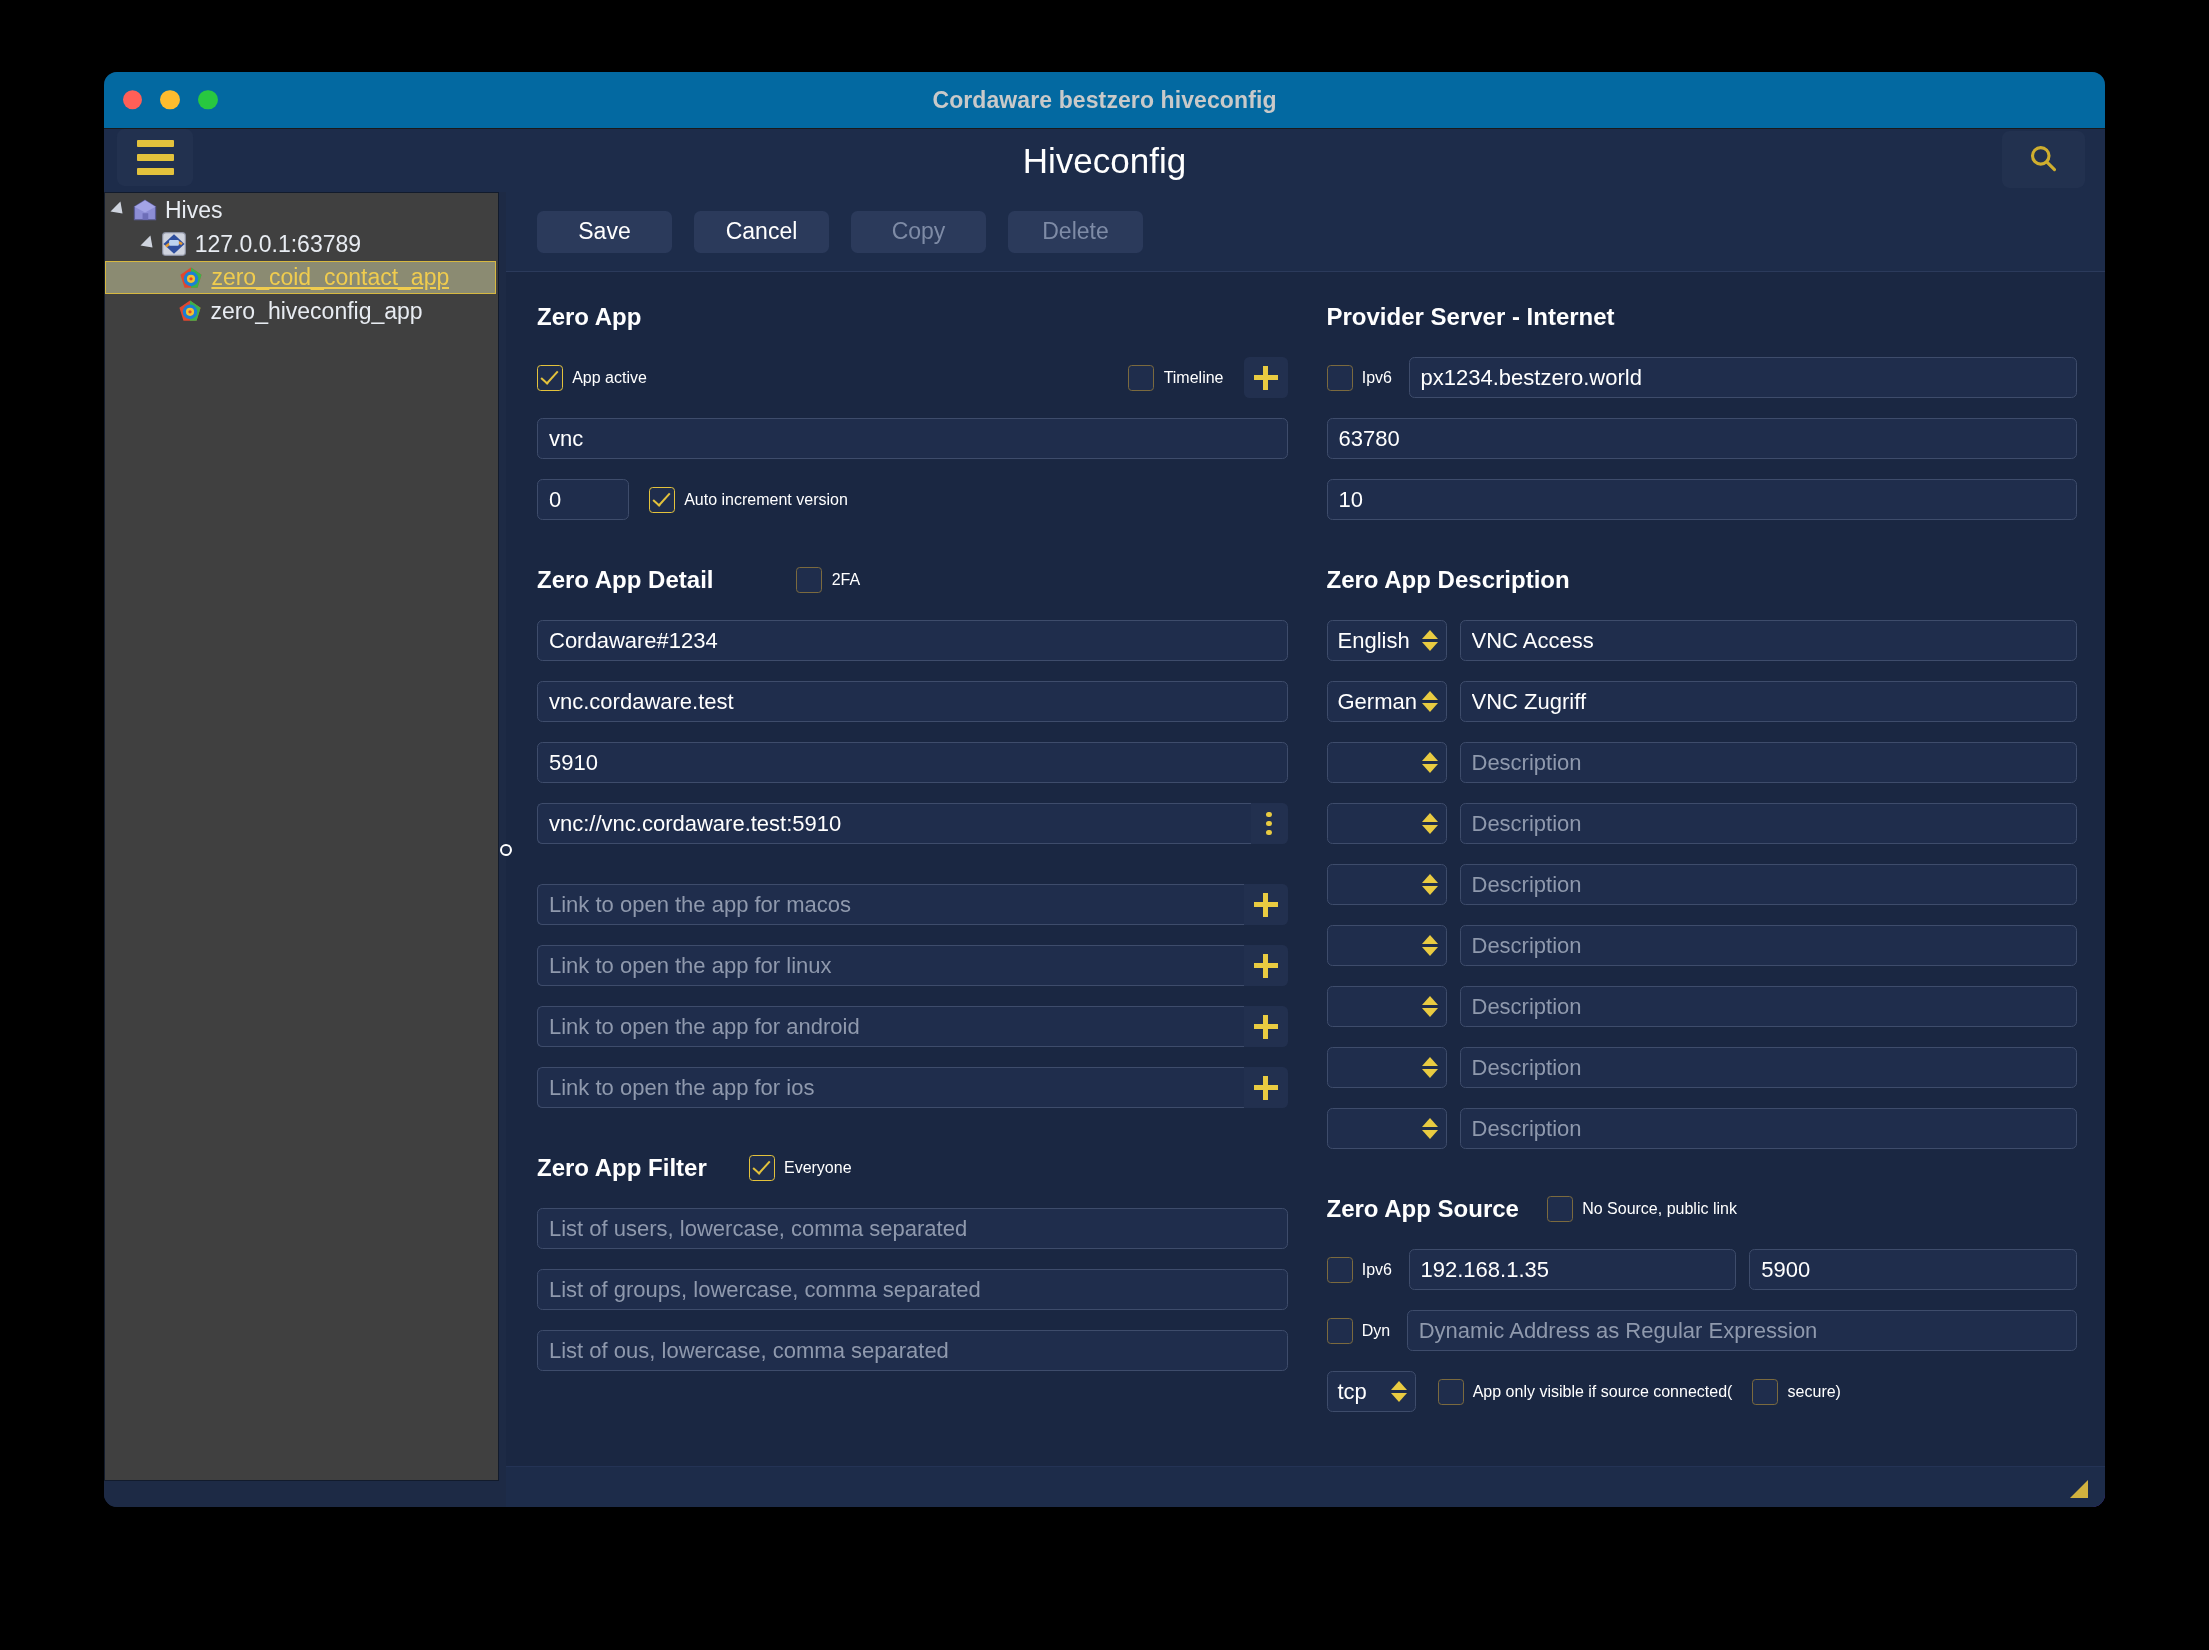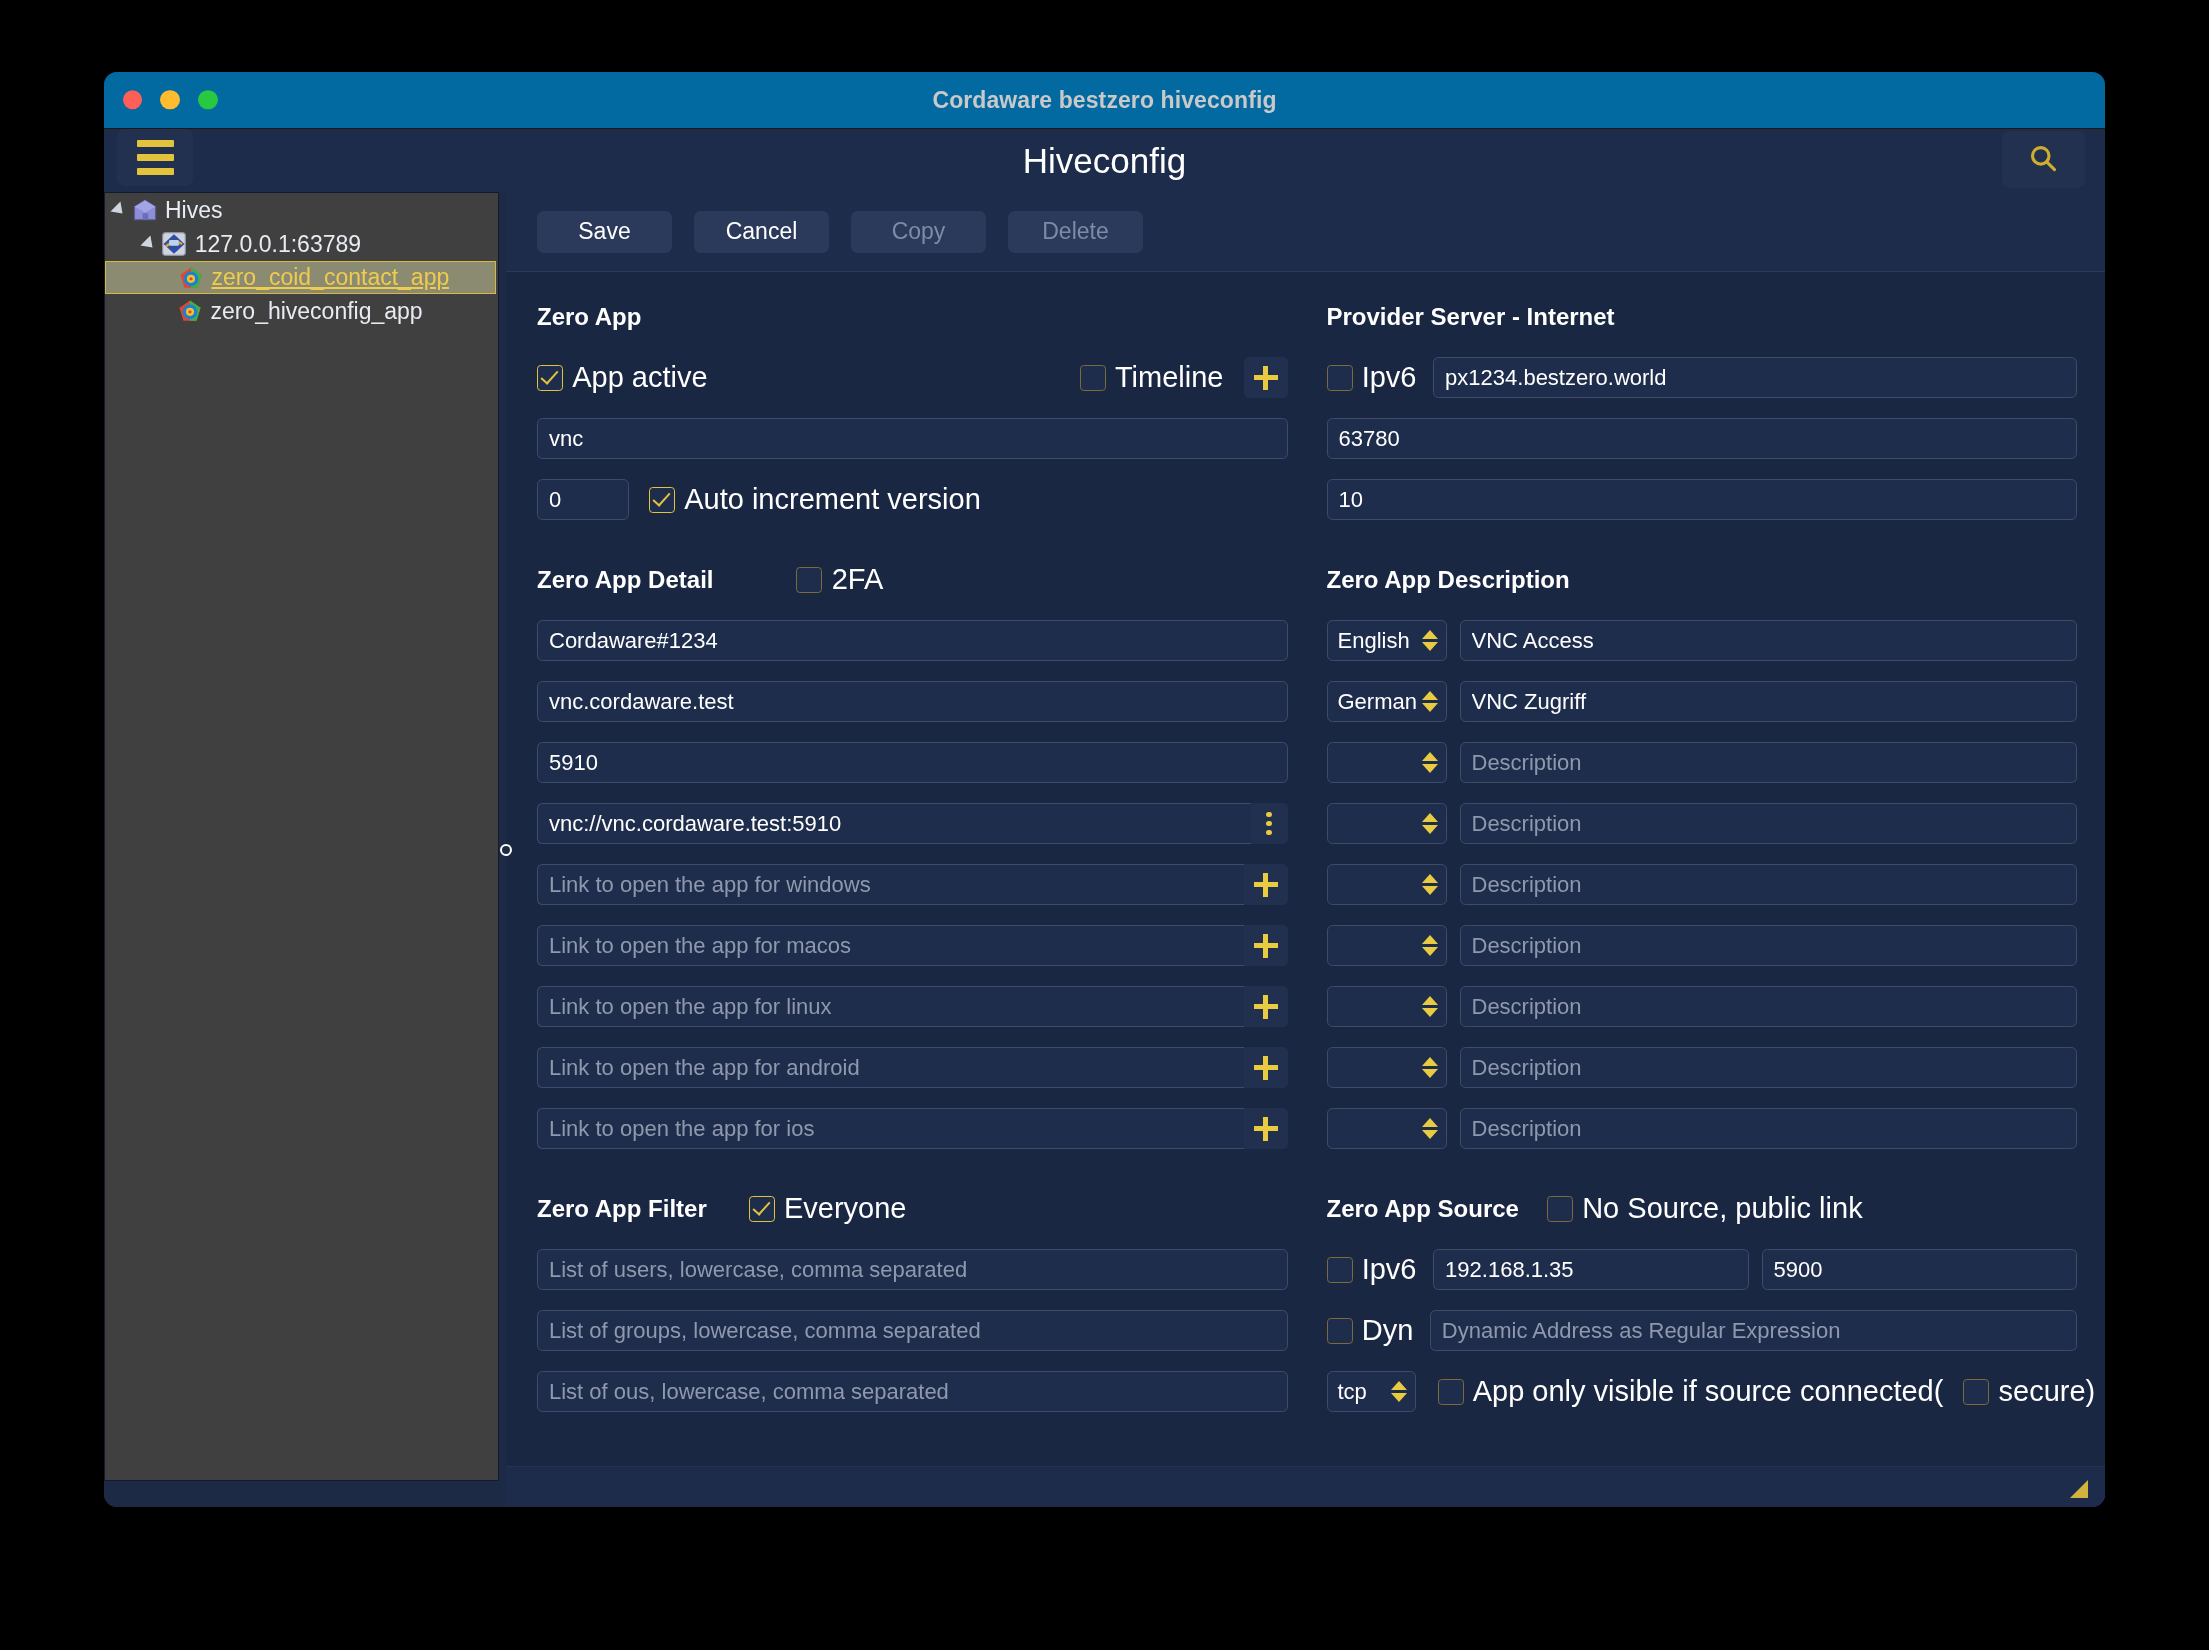--- a/index.html
+++ b/index.html
@@ -170,21 +170,21 @@
   
   .cb { width: 26px; height: 26px; border-radius: 3.7px; flex: 0 0 auto; position: relative; cursor: pointer;
         border: 1.8px solid #7b6a3e; background: #1f2d4c; }
   .cb.on { border-color: #e3c23c; }
   .cb.on::after {
     content: ""; position: absolute;
     left: 7.4px; top: 1.8px; width: 7.4px; height: 14.8px;
     border: solid #e3c23c; border-width: 0 2.8px 2.8px 0;
     transform: rotate(42deg);
   }
-  .cb-label { color: #ffffff; font-size: 29px; margin-left: 9.2px; white-space: nowrap; }
+  .cb-label { color: #ffffff; font-size: 16px; margin-left: 9.2px; white-space: nowrap; }
 
   
   .plusbtn {
     width: 44px; height: 41px; flex: 0 0 auto;
     background: #22304f; border-radius: 5.5px;
     display: flex; align-items: center; justify-content: center;
     cursor: pointer; position: relative;
   }
   .plusbtn::before, .plusbtn::after {
     content: ""; position: absolute; background: #e9cb41;
@@ -369,24 +369,20 @@
           <div class="field-btn">
             <input class="inp" value="vnc://vnc.cordaware.test:5910" style="">
             <div class="kebab">
               <i></i>
               <i></i>
               <i></i>
             </div>
           </div>
 
           <div class="gap"></div>
-          <div class="field-btn">
-            <input class="inp" placeholder="Link to open the app for windows" style="">
-            <div class="plusbtn"></div>
-          </div>
           <div class="gap"></div>
           <div class="field-btn">
             <input class="inp" placeholder="Link to open the app for macos" style="">
             <div class="plusbtn"></div>
           </div>
           <div class="gap"></div>
           <div class="field-btn">
             <input class="inp" placeholder="Link to open the app for linux" style="">
             <div class="plusbtn"></div>
           </div>

